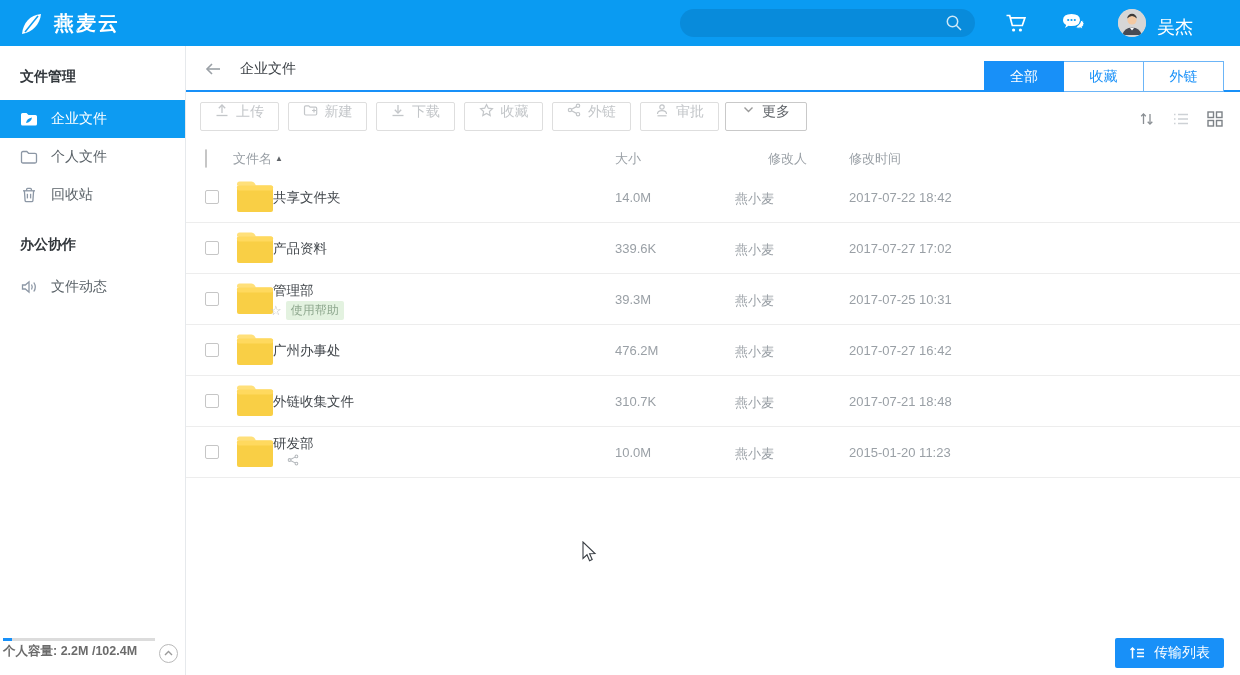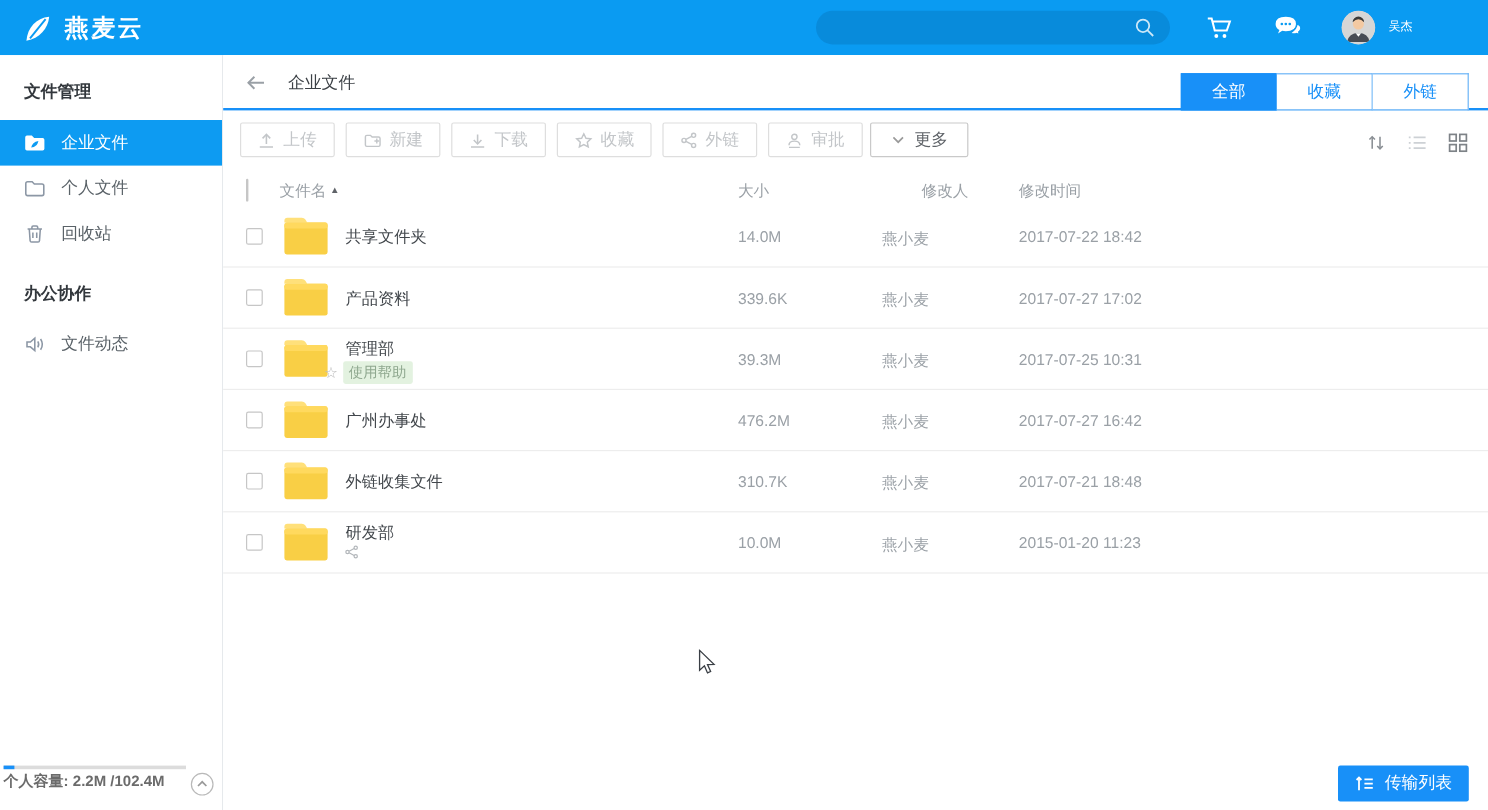--- a/index.html
+++ b/index.html
@@ -11,21 +11,21 @@
   .header { position:absolute; left:0; top:0; width:1240px; height:46px; background:#0a9bf2; }
   .logo { position:absolute; left:18px; top:10px; display:flex; align-items:center; gap:10px; }
   .logo-text { color:#fff; font-size:20px; font-weight:bold; letter-spacing:2px; }
   .search-box { position:absolute; left:680px; top:9px; width:295px; height:28px; border-radius:14px; background:rgba(0,30,70,0.13); }
   .search-box input { position:absolute; left:14px; top:0; width:240px; height:28px; background:transparent; border:none; outline:none; color:#fff; font-size:13px; }
   .search-box .mag { position:absolute; right:12px; top:5px; }
   .hicon { position:absolute; top:11px; cursor:pointer; }
   .hicon.cart { left:1004px; }
   .hicon.chat { left:1061px; top:10px; }
   .avatar { position:absolute; left:1118px; top:9px; width:28px; height:28px; border-radius:50%; overflow:hidden; background:#d9d9d9; cursor:pointer; }
-  .uname { position:absolute; left:1157px; top:15px; color:#fff; font-size:10px; cursor:pointer; }
+  .uname { position:absolute; left:1157px; top:15px; color:#fff; font-size:18px; cursor:pointer; }
 
   
   .sidebar { position:absolute; left:0; top:46px; width:186px; height:629px; background:#fff; border-right:1px solid #e6e9ec; }
   .sec-title { padding:22px 0 14px 20px; font-size:14px; font-weight:bold; color:#32373c; }
   .nav-item { height:38px; display:flex; align-items:center; gap:13px; padding-left:20px; font-size:14px; color:#5a6268; cursor:pointer; }
   .nav-item .nico { width:18px; height:18px; }
   .nav-item.active { background:#0d9bf2; color:#fff; }
   .quota { position:absolute; left:0; bottom:0; width:185px; height:60px;font-weight:bold; }
   .quota-bar { position:absolute; left:3px; bottom:34px; width:152px; height:3px; background:#dcdcdc; }
   .quota-fill { height:3px; background:#1890f8; width:6%; }
@@ -37,41 +37,41 @@
 
   .crumbbar { position:absolute; left:0; top:0; width:1054px; height:46px; border-bottom:2px solid #1890f8; background:#fff; }
   .back-btn { position:absolute; left:18px; top:14px; cursor:pointer; }
   .crumb-title { position:absolute; left:54px; top:14px; font-size:14px; color:#3c4146; }
   .tabs { position:absolute; right:16px; bottom:-2px; display:flex; height:31px; }
   .tab { width:80px; height:31px; line-height:29px; text-align:center; font-size:14px; color:#1890f8; background:#fff; border:1px solid #6cb5f7; border-left:none; cursor:pointer; }
   .tab:first-child { border-left:1px solid #6cb5f7; }
   .tab.active { background:#1890f8; color:#fff; border-color:#1890f8; }
 
   .toolbar { position:absolute; left:0; top:48px; width:1054px; height:51px; background:#fff; }
-  .tbtn { position:absolute; top:8px; height:29px; width:79px; border:1px solid #dedede; border-radius:2px; background:#fff; display:flex; align-items:center; justify-content:center; gap:7px; font-size:14px; color:#c3c6c9; cursor:default; }
+  .tbtn { position:absolute; top:8px; height:29px; width:79px; border:1px solid #dedede; border-radius:2px; background:#fff; display:flex; justify-content:center; gap:7px; font-size:14px; color:#c3c6c9; cursor:default; }
   .tbtn.enabled { color:#5f6368; border-color:#c9c9c9; cursor:pointer; }
   .viewicons { position:absolute; top:16px; right:16px; display:flex; gap:16px; }
   .vicon { width:18px; height:18px; cursor:pointer; }
 
   
   .thead { position:absolute; left:0; top:99px; width:1054px; height:27px; }
   .thead .hlabel { position:absolute; top:5px; font-size:13px; color:#9aa0a6; }
   .cbx { width:14px; height:14px; border:1px solid #c6c6c6; border-radius:2px; background:#fff; cursor:pointer; }
   .col-check { position:absolute; left:19px; }
   .col-name  { left:47px; }
   .col-size  { left:429px; }
   .col-mod   { left:549px;margin-left:33px; }
   .col-time  { left:663px; }
   .sort-caret { font-size:8px; color:#5f6368; margin-left:3px; vertical-align:2px; }
 
   .tbody { position:absolute; left:0; top:126px; width:1054px; }
   .frow { position:relative; height:51px; border-bottom:1px solid #ededed; cursor:pointer; }
   .frow .cbx { position:absolute; left:19px; top:18px; }
   .ficon { position:absolute; left:49px; top:8px; }
-  .fname { position:absolute; left:102px; top:17px; font-size:13.5px; color:#42474c; }
+  .fname { position:absolute; left:87px; top:17px; font-size:13.5px; color:#42474c; }
   .frow.has-sub .fname { top:8px; }
   .fsub { position:absolute; left:84px; top:27px; display:flex; align-items:center; gap:4px; }
   .sub-star { font-size:13px; color:#bcbcbc; line-height:14px; }
   .badge { font-size:12px; color:#8fa88f; background:#e3f2e0; padding:1px 5px; border-radius:2px; }
   .sub-share { margin-left:17px; }
   .fsize, .fmod, .ftime { position:absolute; top:18px; font-size:13px; color:#9aa0a6; }
   .fsize { left:429px; } .fmod { left:549px; } .ftime { left:663px; }
 
   
   .transfer-btn { position:absolute; left:1115px; top:638px; width:109px; height:30px; background:#1890f8; border-radius:2px; display:flex; align-items:center; justify-content:center; gap:8px; color:#fff; font-size:14px; cursor:pointer;text-align:center; }

